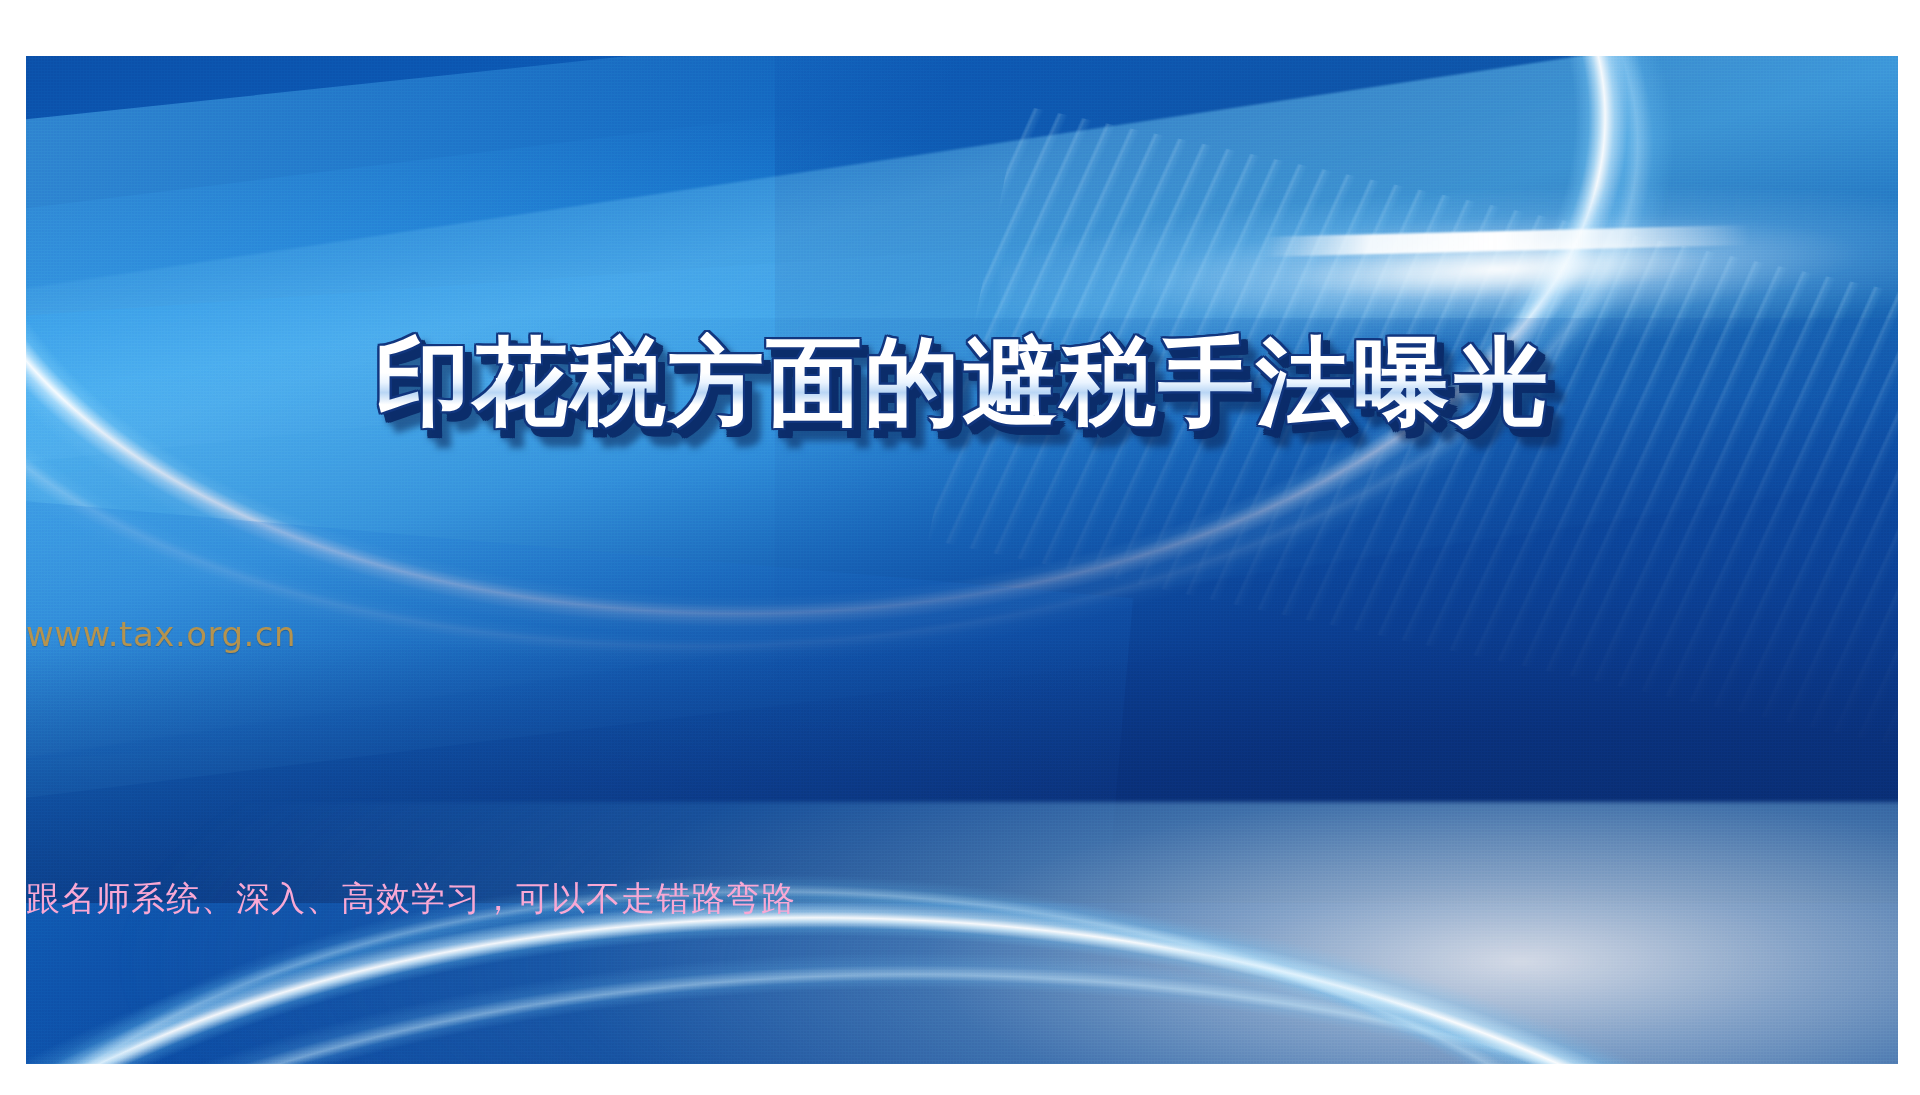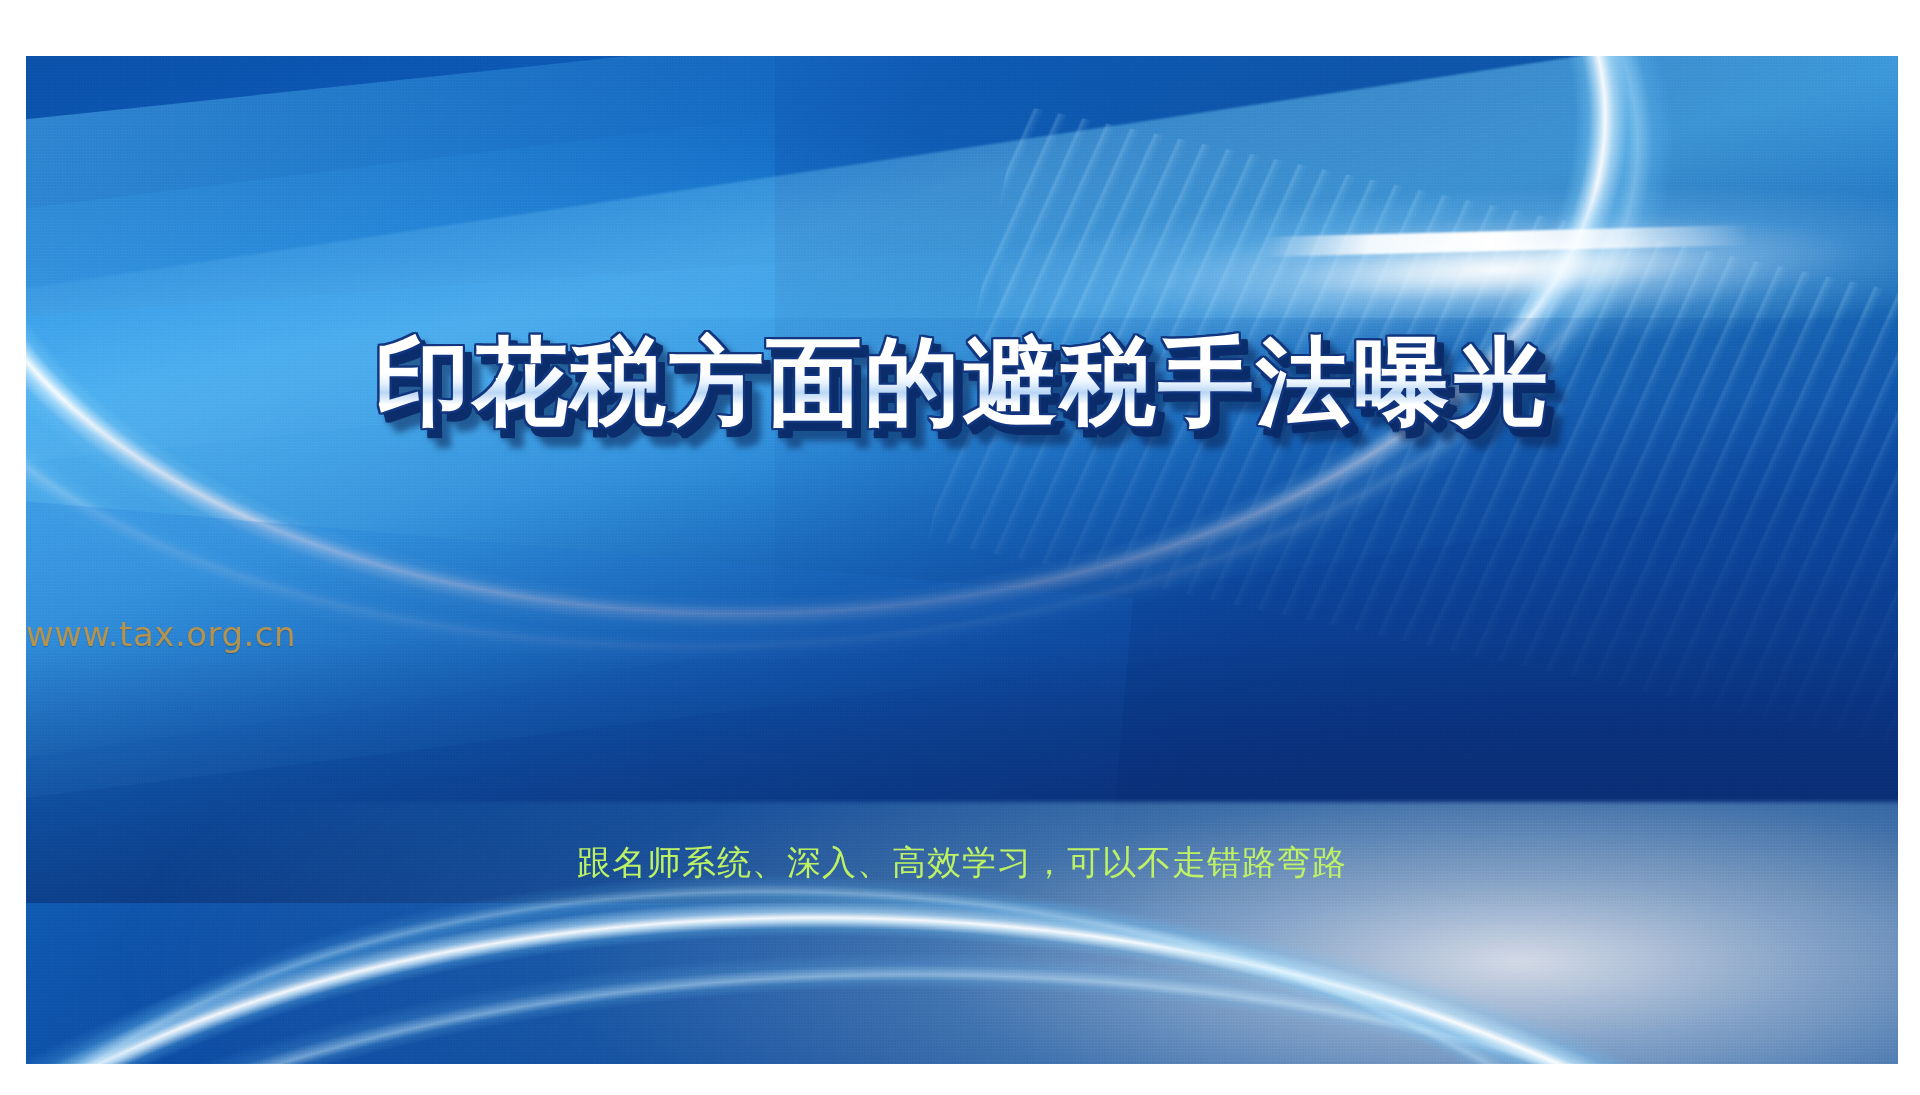--- a/index.html
+++ b/index.html
@@ -398,27 +398,26 @@
     font-weight: 400;
     letter-spacing: 0.5px;
     color: #b4934f;
     text-shadow: 0 1px 1px rgba(0,0,0,0.22);
   }
 
   #tagline {
     position: absolute;
     left: 0;
     right: 0;
-    top: 784px;
-    text-align: center;
+    top: 820px;
     font-family: "DejaVu Sans", "Liberation Sans", sans-serif;
     font-size: 34px;
     font-weight: 400;
     letter-spacing: 1px;
-    color: #bef264;
+    color: #f9a8d4;
     white-space: nowrap;
   }
 </style>
 </head>
 <body>
 
 <div id="slide-root">
 
   <div id="slide-canvas">
 

